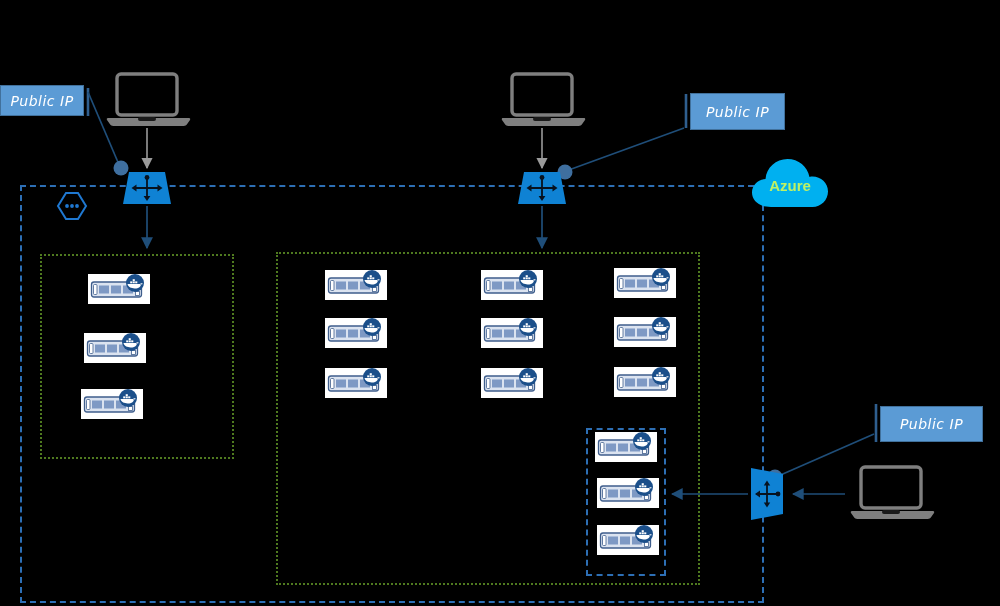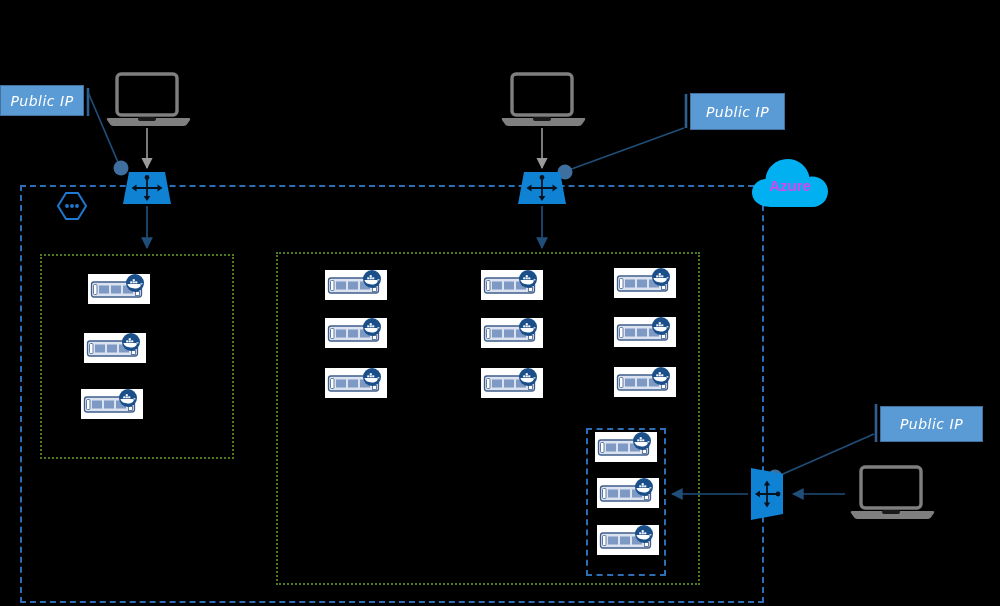--- a/index.html
+++ b/index.html
@@ -36,21 +36,21 @@
     font-size:14px;
     letter-spacing:.5px;
     white-space:nowrap;
   }
 
   
   .cloud-wrap{width:80px;height:52px;}
   .cloud-label{
     position:absolute;left:0;top:0;width:80px;height:52px;
     display:flex;align-items:center;justify-content:center;
-    font-weight:bold;font-size:15px;color:#d946ef;
+    font-weight:bold;font-size:15px;color:#bef264;
     font-family:"Liberation Sans",sans-serif;
     padding-top:4px;box-sizing:border-box;
     pointer-events:none;
   }
 </style>
 </head>
 <body>
 
 <div id="stage">
 

